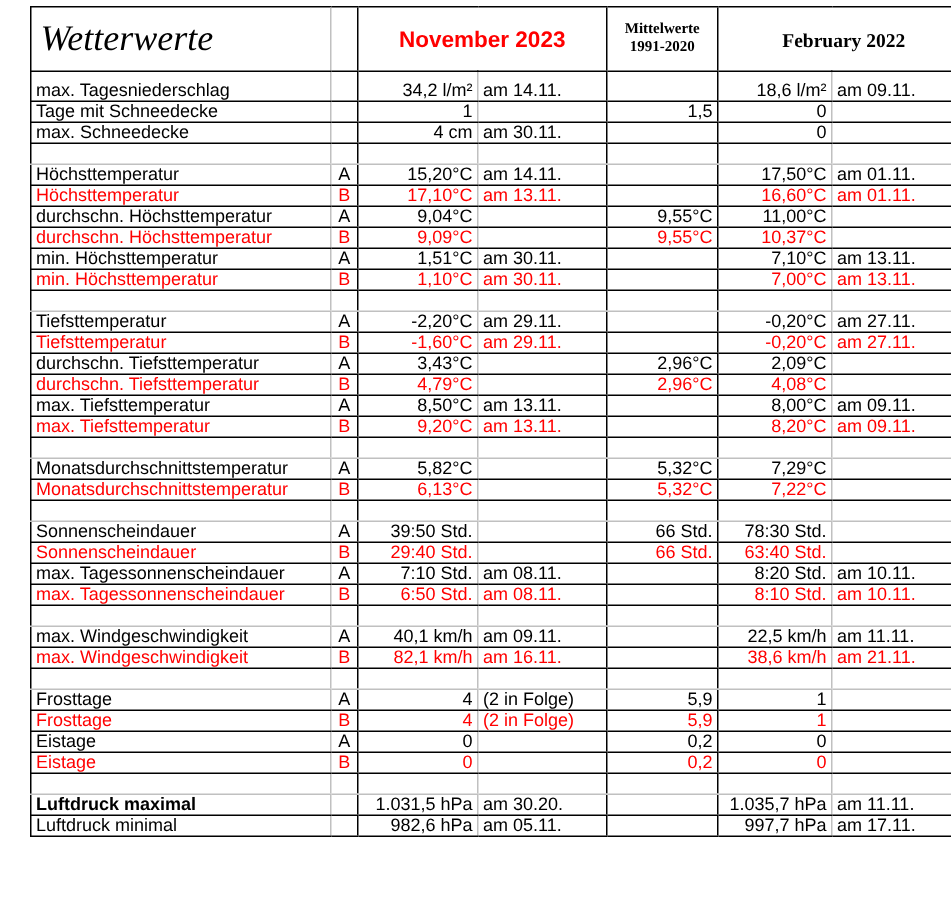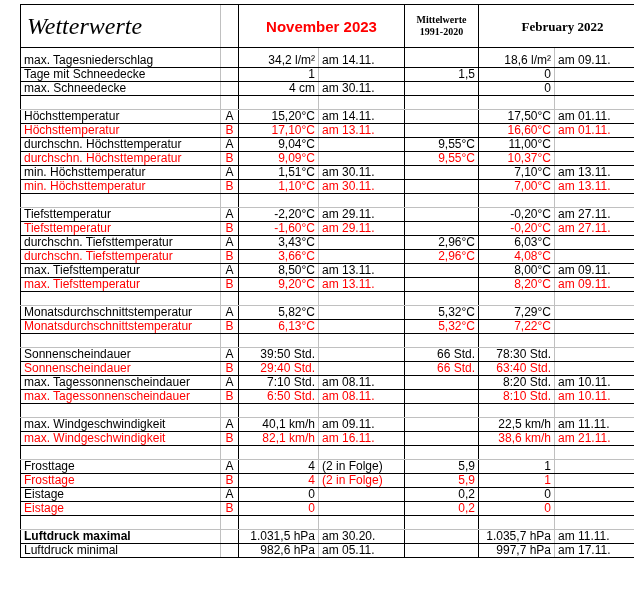--- a/index.html
+++ b/index.html
@@ -177,27 +177,27 @@
         <td class="num bl-black"></td>
         <td class="num bl-black">-0,20°C</td>
         <td class="bl-gray" style="border-right: 1px solid rgb(0, 0, 0);">am 27.11.</td>
       </tr>
       <tr class="r">
         <td style="border-left: 1px solid rgb(0, 0, 0);">durchschn. Tiefsttemperatur</td>
         <td class="ab bl-gray">A</td>
         <td class="num bl-black">3,43°C</td>
         <td class="bl-gray"></td>
         <td class="num bl-black">2,96°C</td>
-        <td class="num bl-black">6,03°C</td>
+        <td class="num bl-black">2,09°C</td>
         <td class="bl-gray" style="border-right: 1px solid rgb(0, 0, 0);"></td>
       </tr>
       <tr class="r red">
         <td style="border-left: 1px solid rgb(0, 0, 0);">durchschn. Tiefsttemperatur</td>
         <td class="ab bl-gray">B</td>
-        <td class="num bl-black">3,66°C</td>
+        <td class="num bl-black">4,79°C</td>
         <td class="bl-gray"></td>
         <td class="num bl-black">2,96°C</td>
         <td class="num bl-black">4,08°C</td>
         <td class="bl-gray" style="border-right: 1px solid rgb(0, 0, 0);"></td>
       </tr>
       <tr class="r">
         <td style="border-left: 1px solid rgb(0, 0, 0);">max. Tiefsttemperatur</td>
         <td class="ab bl-gray">A</td>
         <td class="num bl-black">8,50°C</td>
         <td class="bl-gray">am 13.11.</td>

